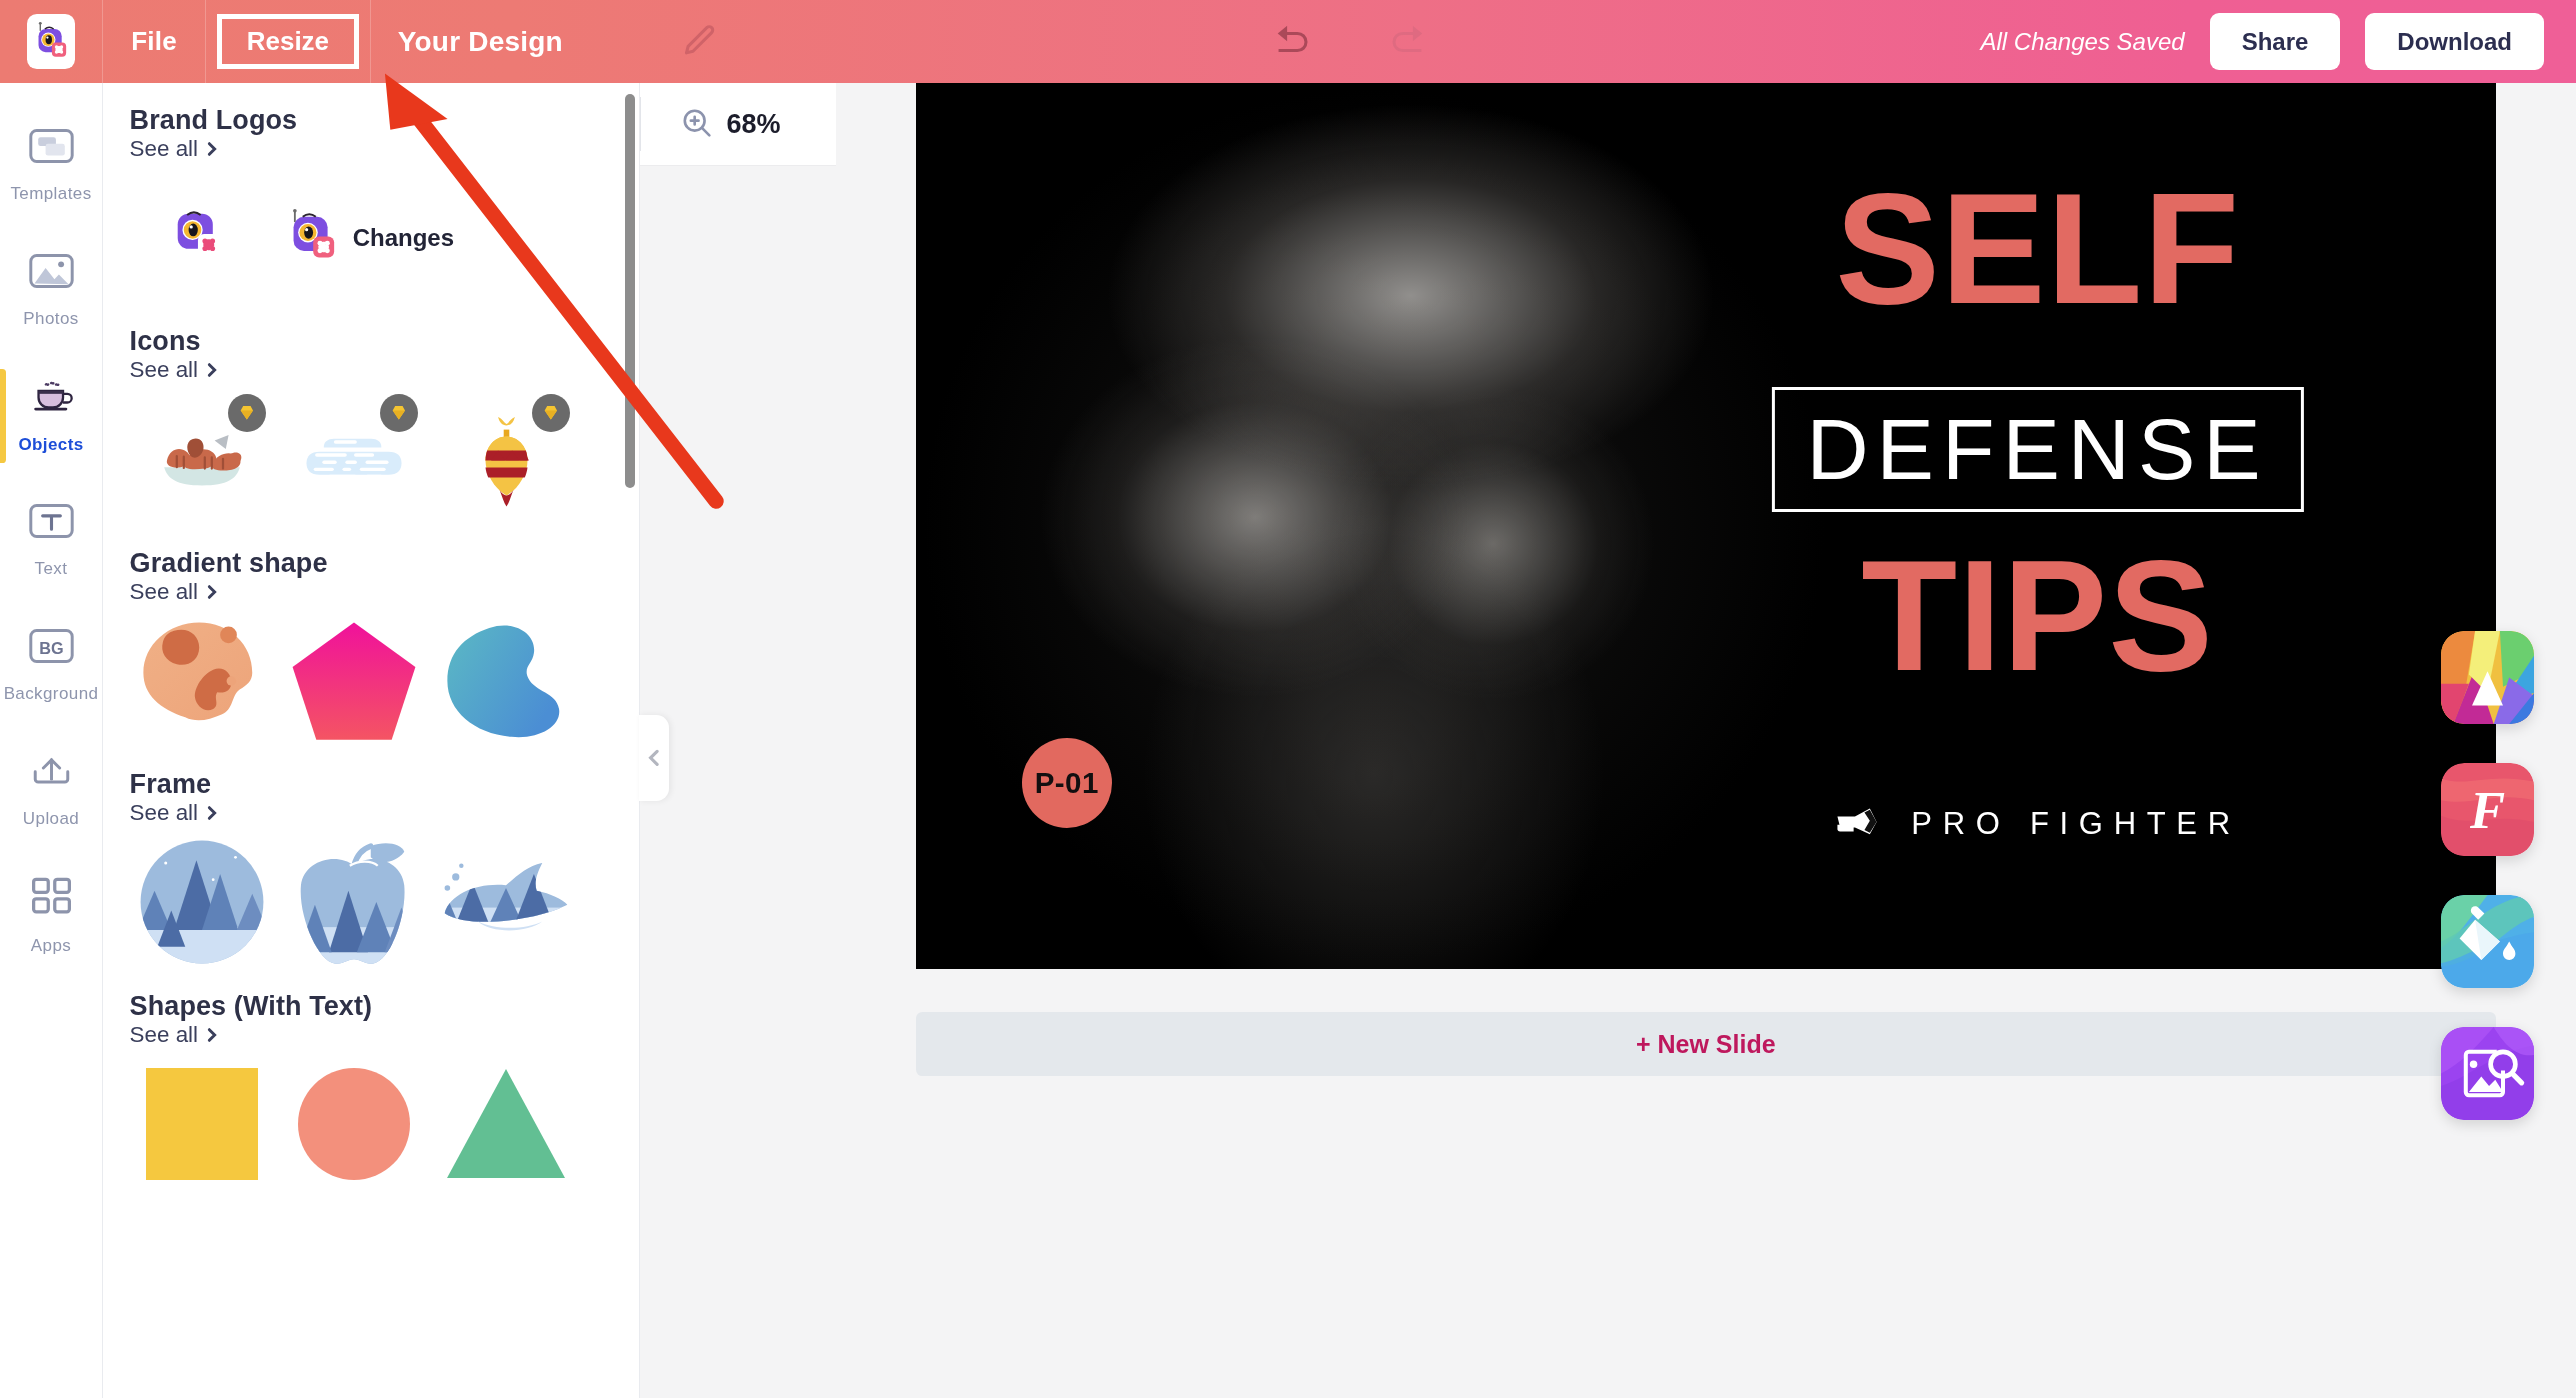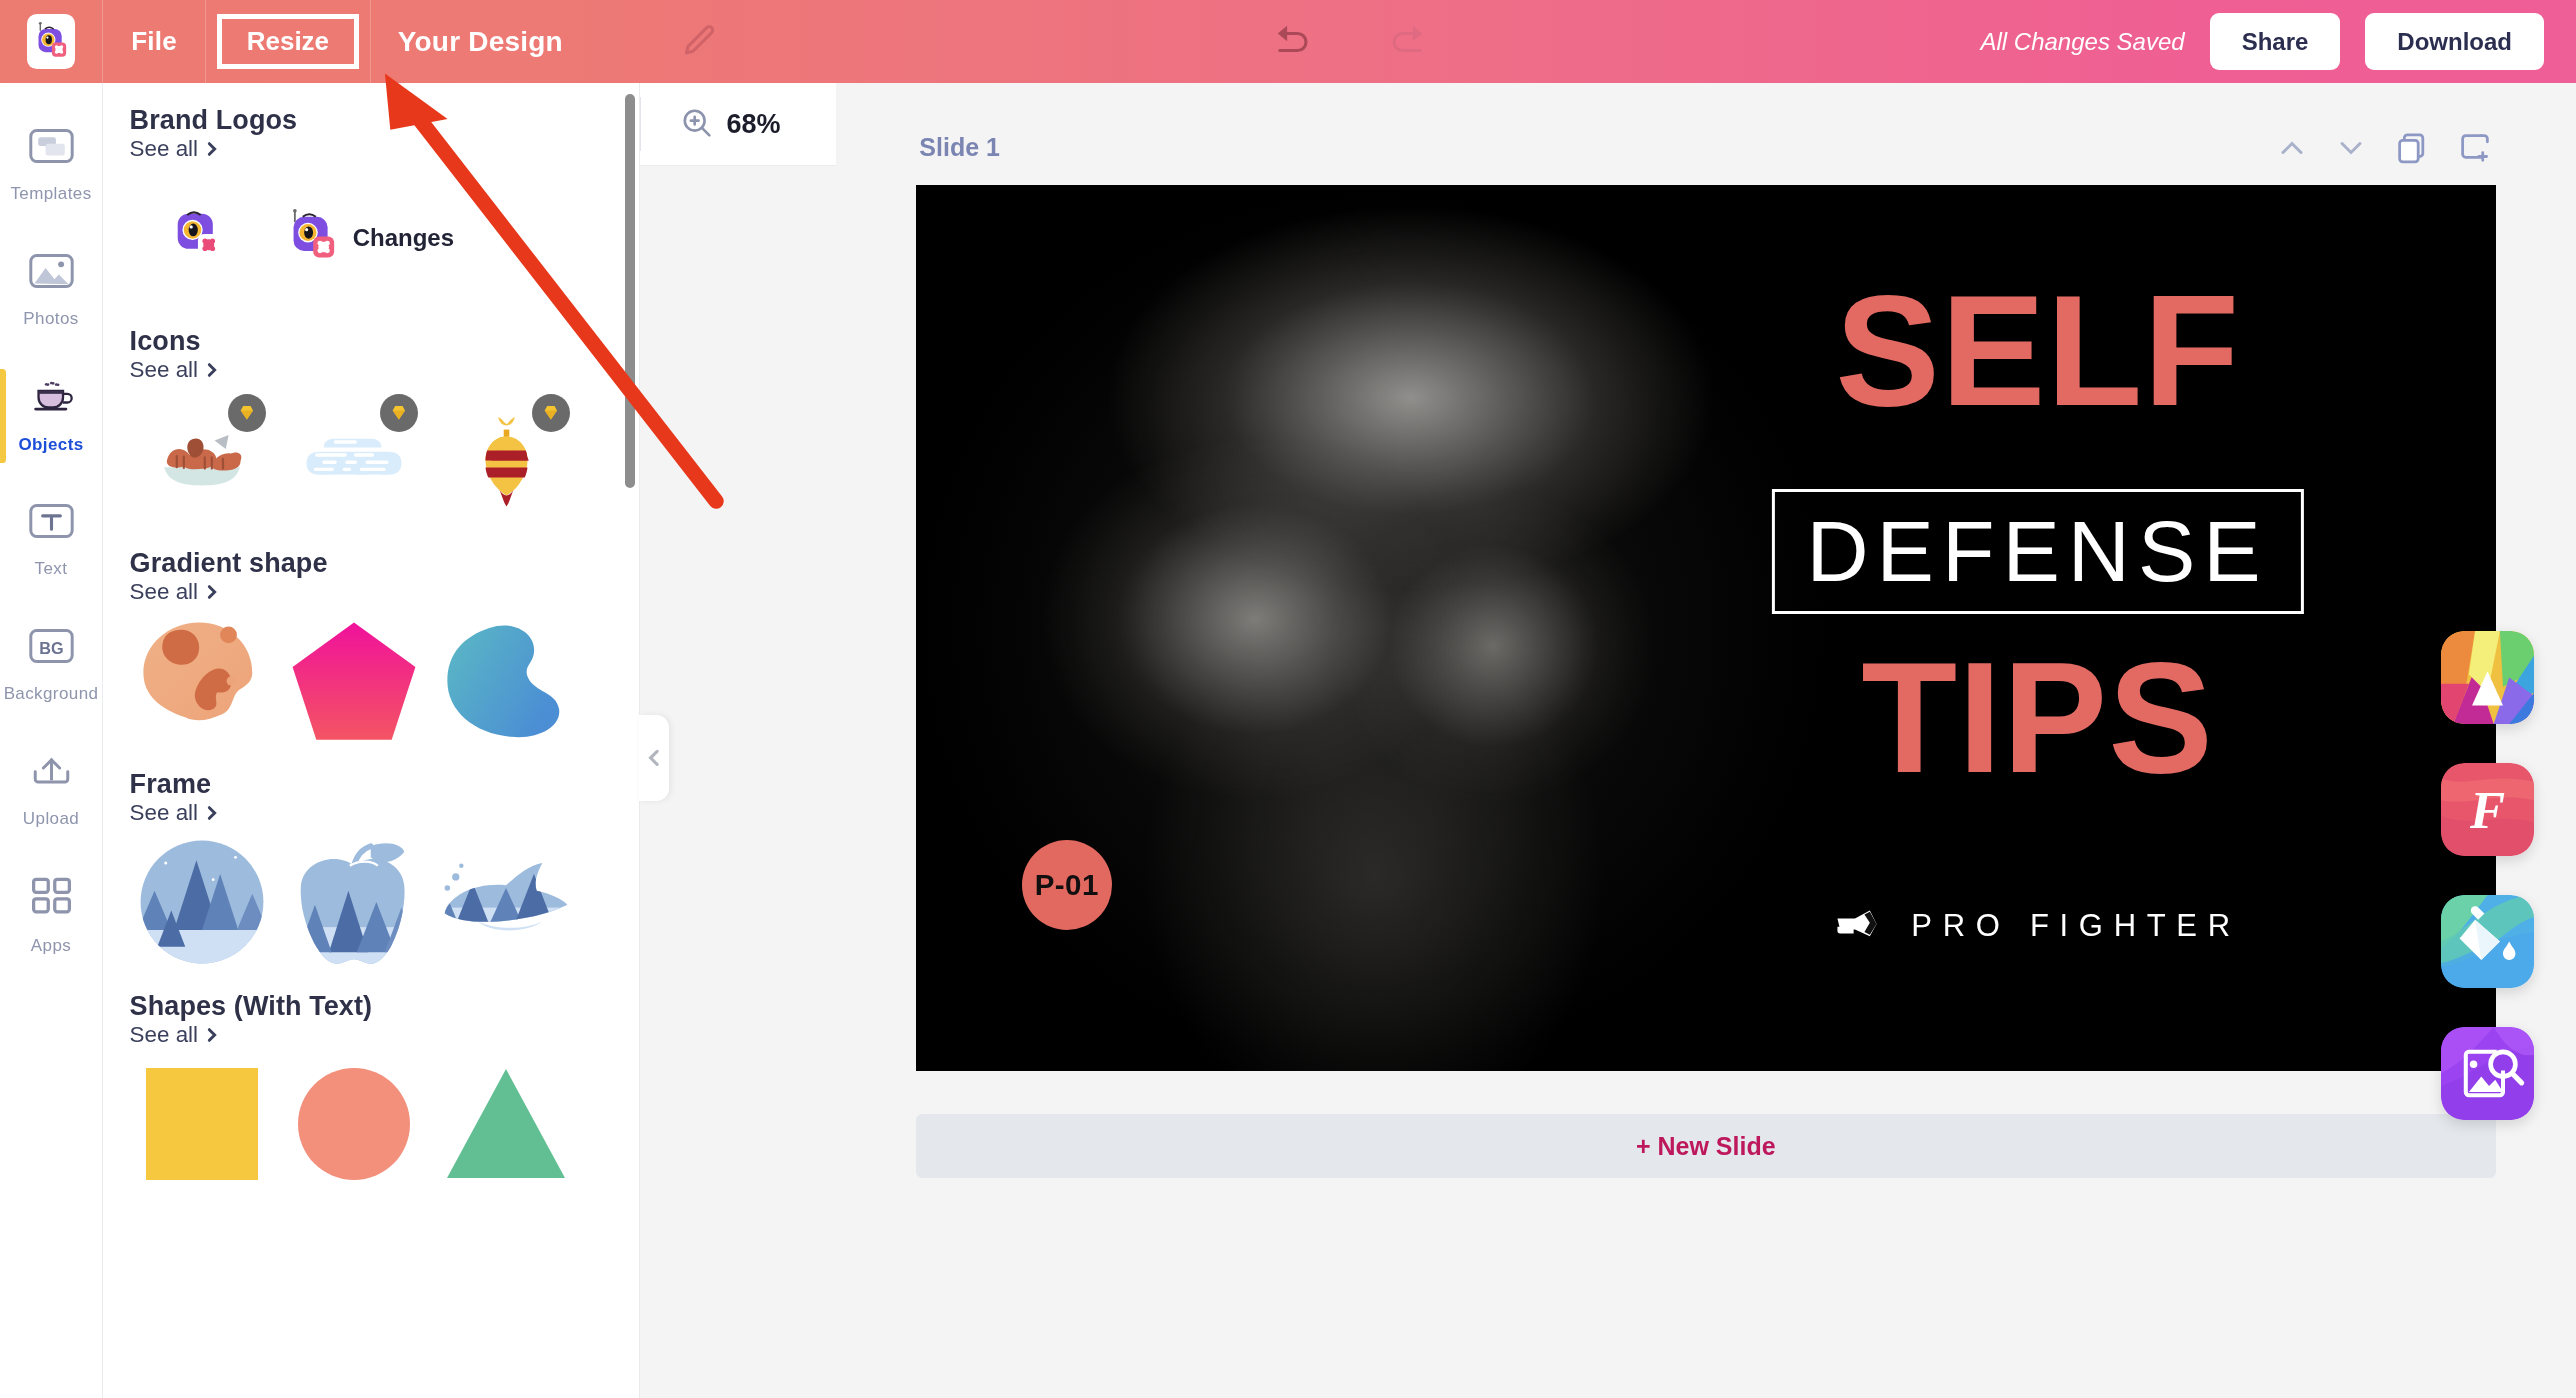--- a/index.html
+++ b/index.html
@@ -684,48 +684,20 @@
                 <circle cx="9.5" cy="9.5" r="6.4"></circle>
                 <path d="M14.2 14.2 19 19M7 9.5h5M9.5 7v5"></path>
               </svg>
           </span>
           <span class="zoom-val">68%</span>
         </div>
       </div>
 
       <div class="stage-body">
 
-        <div class="slide-bar">
-          <div class="slide-name">Slide 1</div>
-          <div class="slide-tools">
-            <span class="stool">
-              <svg width="30" height="30" viewBox="0 0 20 20" fill="none" stroke="#aab1cb" stroke-width="2" stroke-linecap="round">
-                  <path d="M4 13 10 7l6 6"></path>
-                </svg>
-            </span>
-            <span class="stool">
-              <svg width="30" height="30" viewBox="0 0 20 20" fill="none" stroke="#aab1cb" stroke-width="2" stroke-linecap="round">
-                  <path d="M4 7 10 13l6-6"></path>
-                </svg>
-            </span>
-            <span class="stool">
-              <svg width="34" height="34" viewBox="0 0 22 22" fill="none" stroke="#8e98c4" stroke-width="1.8">
-                  <rect x="6" y="2.5" width="12" height="14" rx="2"></rect>
-                  <rect x="3" y="6" width="12" height="14" rx="2" fill="#fff"></rect>
-                </svg>
-            </span>
-            <span class="stool">
-              <svg width="34" height="34" viewBox="0 0 22 22" fill="none" stroke="#8e98c4" stroke-width="1.8" stroke-linecap="round">
-                  <path d="M15 3H5a2 2 0 0 0-2 2v10a2 2 0 0 0 2 2h10"></path>
-                  <path d="M15 3h2a2 2 0 0 1 2 2v2"></path>
-                  <path d="M16 14v5M13.5 16.5h5"></path>
-                </svg>
-            </span>
-          </div>
-        </div>
 
         <div class="canvas">
           <div class="photo"></div>
           <div class="photo-fade"></div>
 
           <div class="p01">
             <span>P-01</span>
           </div>
 
           <div class="art">

